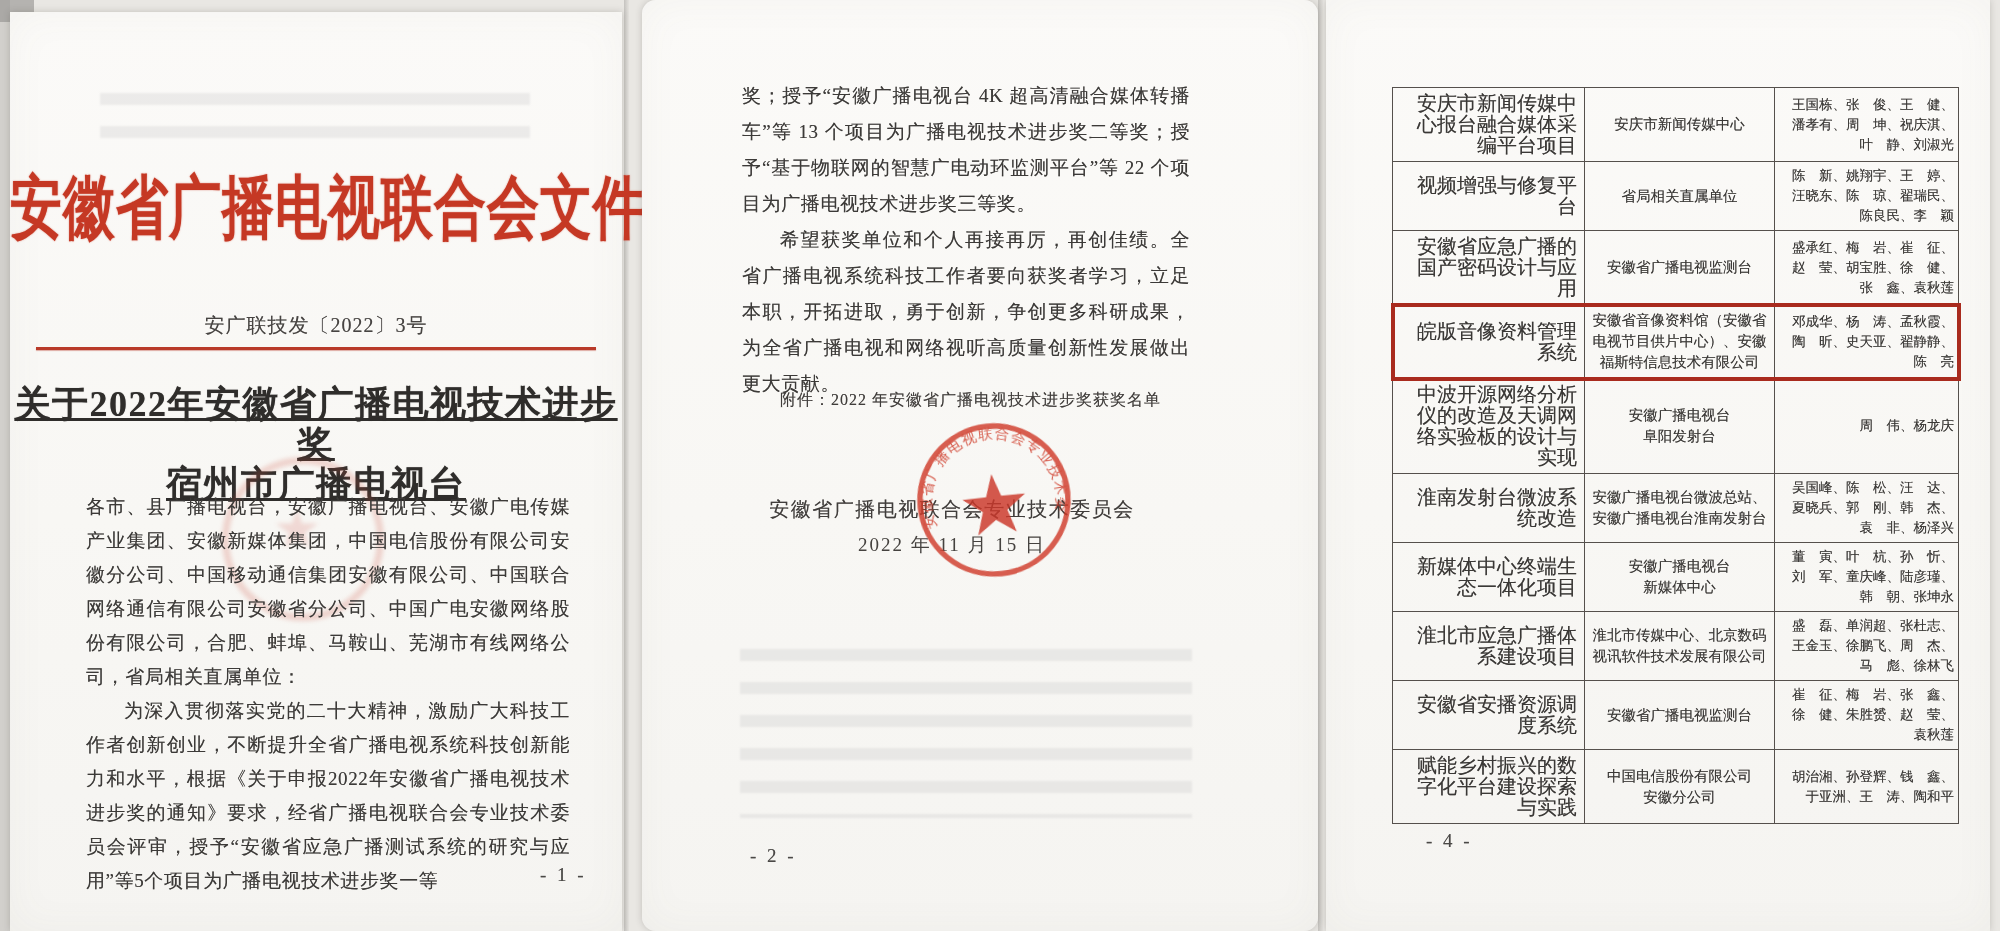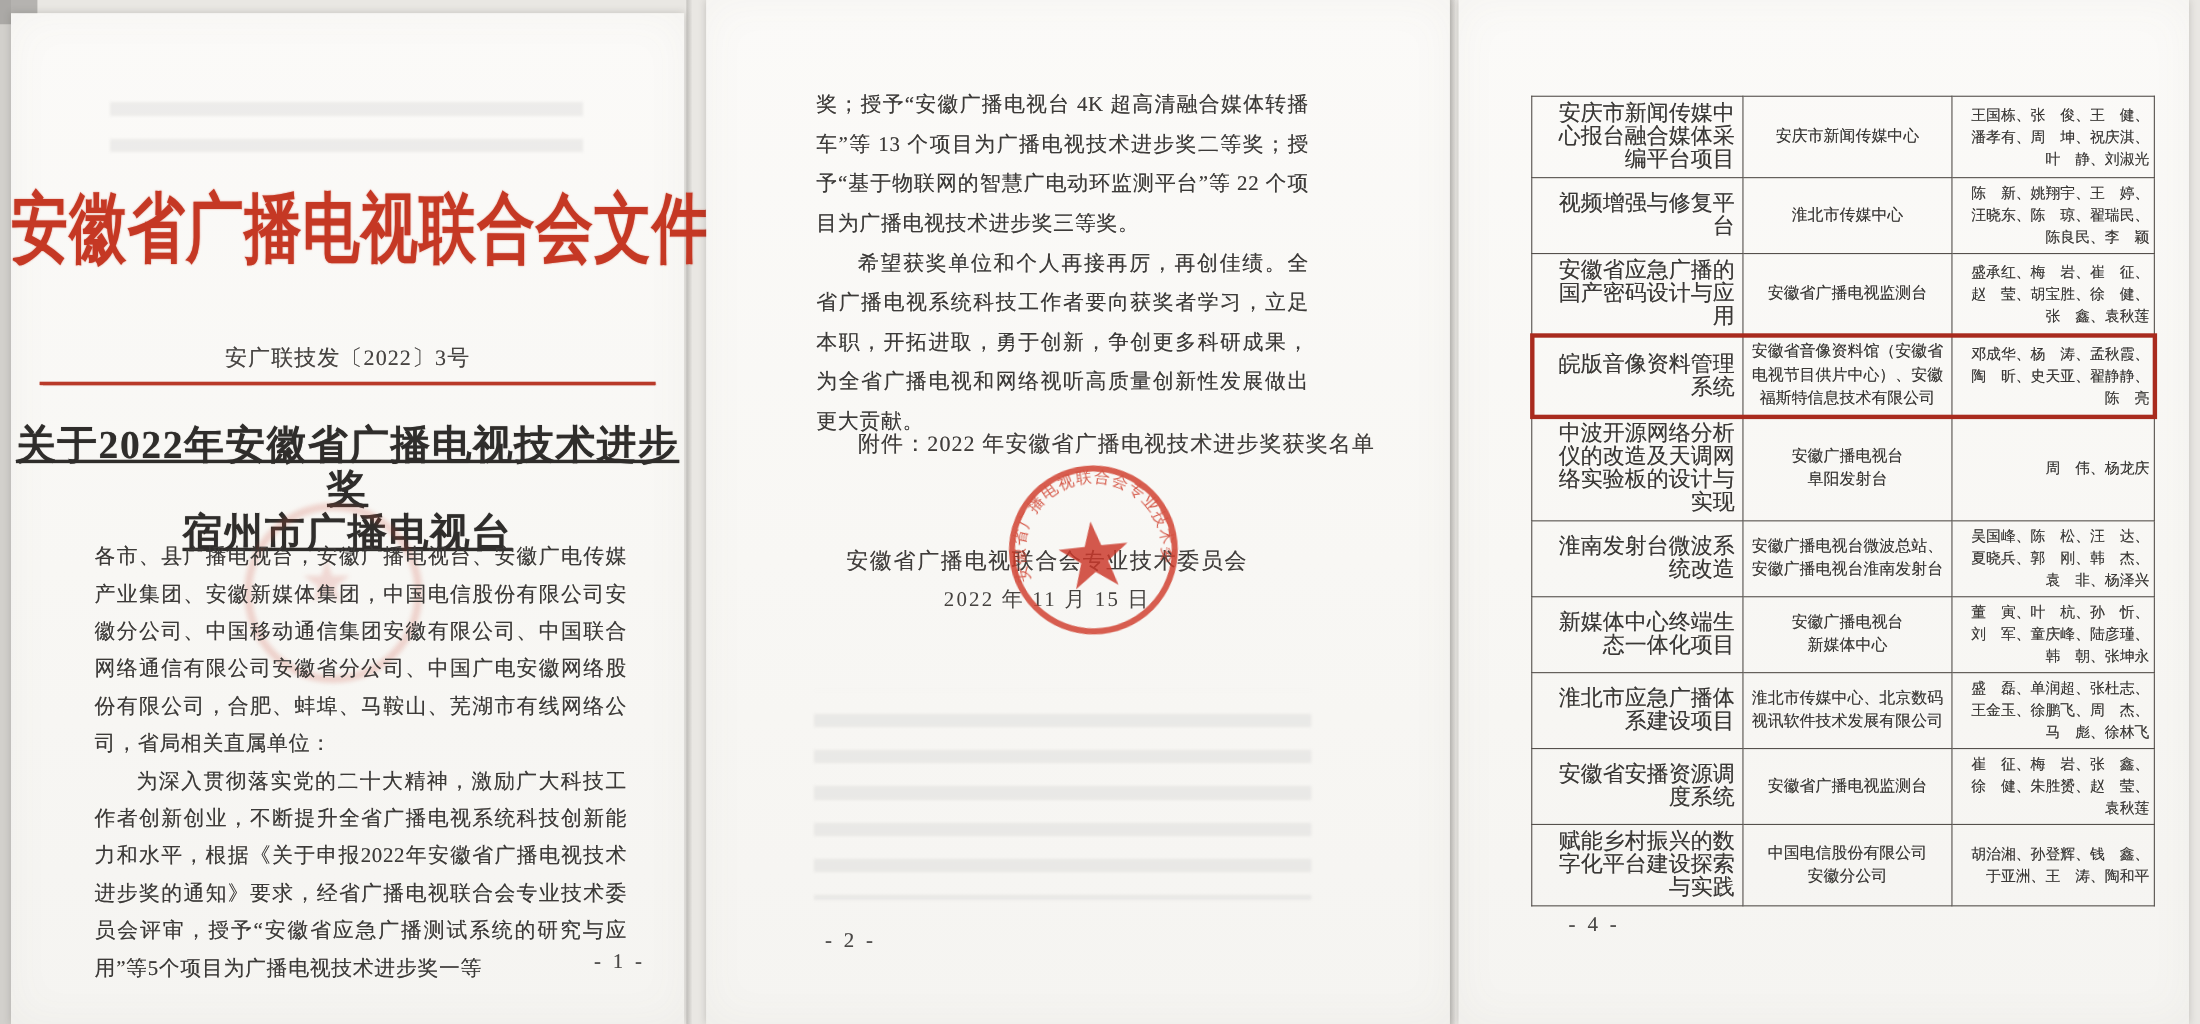--- a/index.html
+++ b/index.html
@@ -8,21 +8,21 @@
     background:#e9e7e3;
     font-family:"Liberation Serif","DejaVu Serif",serif;
   }
   .edge-strip{position:absolute;left:0;top:0;width:10px;height:931px;background:#d2d0cc;}
   .corner-dark{position:absolute;left:0;top:0;width:34px;height:22px;background:#8a8886;opacity:.55;border-bottom-right-radius:8px;}
   .page{
     position:absolute;background:linear-gradient(180deg,#fbfaf8 0%,#f8f7f4 55%,#f5f4f1 100%);
     box-shadow:0 0 7px rgba(60,55,50,.22), inset 0 0 40px rgba(120,110,100,.05);
   }
   #page1{left:10px;top:12px;width:612px;height:919px;}
-  #page2{left:642px;top:0;width:676px;height:931px;}
+  #page2{left:642px;top:0;width:676px;height:931px;border-radius:14px;}
   #page3{left:1326px;top:0;width:664px;height:931px;}
 
   
   .p1-header{
     position:absolute;top:150px;left:0;width:100%;text-align:center;
     font-size:52px;font-weight:700;color:#c53824;letter-spacing:1px;
     transform:scaleY(1.32);transform-origin:top center;
     text-shadow:0 0 1.4px rgba(197,56,36,.65);white-space:nowrap;
   }
   .p1-docnum{position:absolute;top:300px;left:0;width:100%;text-align:center;
@@ -43,21 +43,21 @@
   .ghost-lines{position:absolute;background:repeating-linear-gradient(180deg,transparent 0 21px,rgba(125,125,130,.11) 21px 33px);filter:blur(1.3px);}
   .pagenum{position:absolute;font-size:19px;color:#4a4846;letter-spacing:3px;text-shadow:0 0 .5px rgba(74,72,70,.5);}
   #p1-num{left:530px;top:852px;}
 
   
   .p2-body{position:absolute;top:78px;left:100px;width:448px;
     font-size:19px;color:#3c3a38;line-height:36px;text-align:justify;letter-spacing:.6px;
     text-shadow:0 0 .6px rgba(60,58,56,.55);}
   .p2-body p{margin:0;}
   .p2-body p.indent{text-indent:2em;}
-  .p2-attach{position:absolute;top:390px;left:138px;font-size:20px;color:#403d3b;letter-spacing:1px;
+  .p2-attach{position:absolute;top:390px;left:138px;font-size:16px;color:#403d3b;letter-spacing:1px;
     text-shadow:0 0 .6px rgba(64,61,59,.5);}
   .p2-signer{position:absolute;top:496px;left:80px;width:460px;text-align:center;
     font-size:20px;color:#403d3b;letter-spacing:1.5px;text-shadow:0 0 .6px rgba(64,61,59,.5);}
   .p2-date{position:absolute;top:532px;left:80px;width:460px;text-align:center;
     font-size:19px;color:#45423f;letter-spacing:2px;}
   .p2-seal{position:absolute;top:418px;left:270px;width:164px;height:164px;
     opacity:.88;filter:blur(.35px);transform:rotate(-6deg);}
   #p2-num{left:108px;top:845px;}
 
   
@@ -123,21 +123,21 @@
   <div class="page" id="page3">
     <table class="awards-table">
       <tbody>
           <tr>
             <td class="col-project">安庆市新闻传媒中心报台融合媒体采编平台项目</td>
             <td class="col-unit">安庆市新闻传媒中心</td>
             <td class="col-people">王国栋、张　俊、王　健、潘孝有、周　坤、祝庆淇、叶　静、刘淑光</td>
           </tr>
           <tr>
             <td class="col-project">视频增强与修复平台</td>
-            <td class="col-unit">淮北市传媒中心</td>
+            <td class="col-unit">省局相关直属单位</td>
             <td class="col-people">陈　新、姚翔宇、王　婷、汪晓东、陈　琼、翟瑞民、陈良民、李　颖</td>
           </tr>
           <tr>
             <td class="col-project">安徽省应急广播的国产密码设计与应用</td>
             <td class="col-unit">安徽省广播电视监测台</td>
             <td class="col-people">盛承红、梅　岩、崔　征、赵　莹、胡宝胜、徐　健、张　鑫、袁秋莲</td>
           </tr>
           <tr class="hl">
             <td class="col-project">皖版音像资料管理系统</td>
             <td class="col-unit">安徽省音像资料馆（安徽省电视节目供片中心）、安徽福斯特信息技术有限公司</td>

